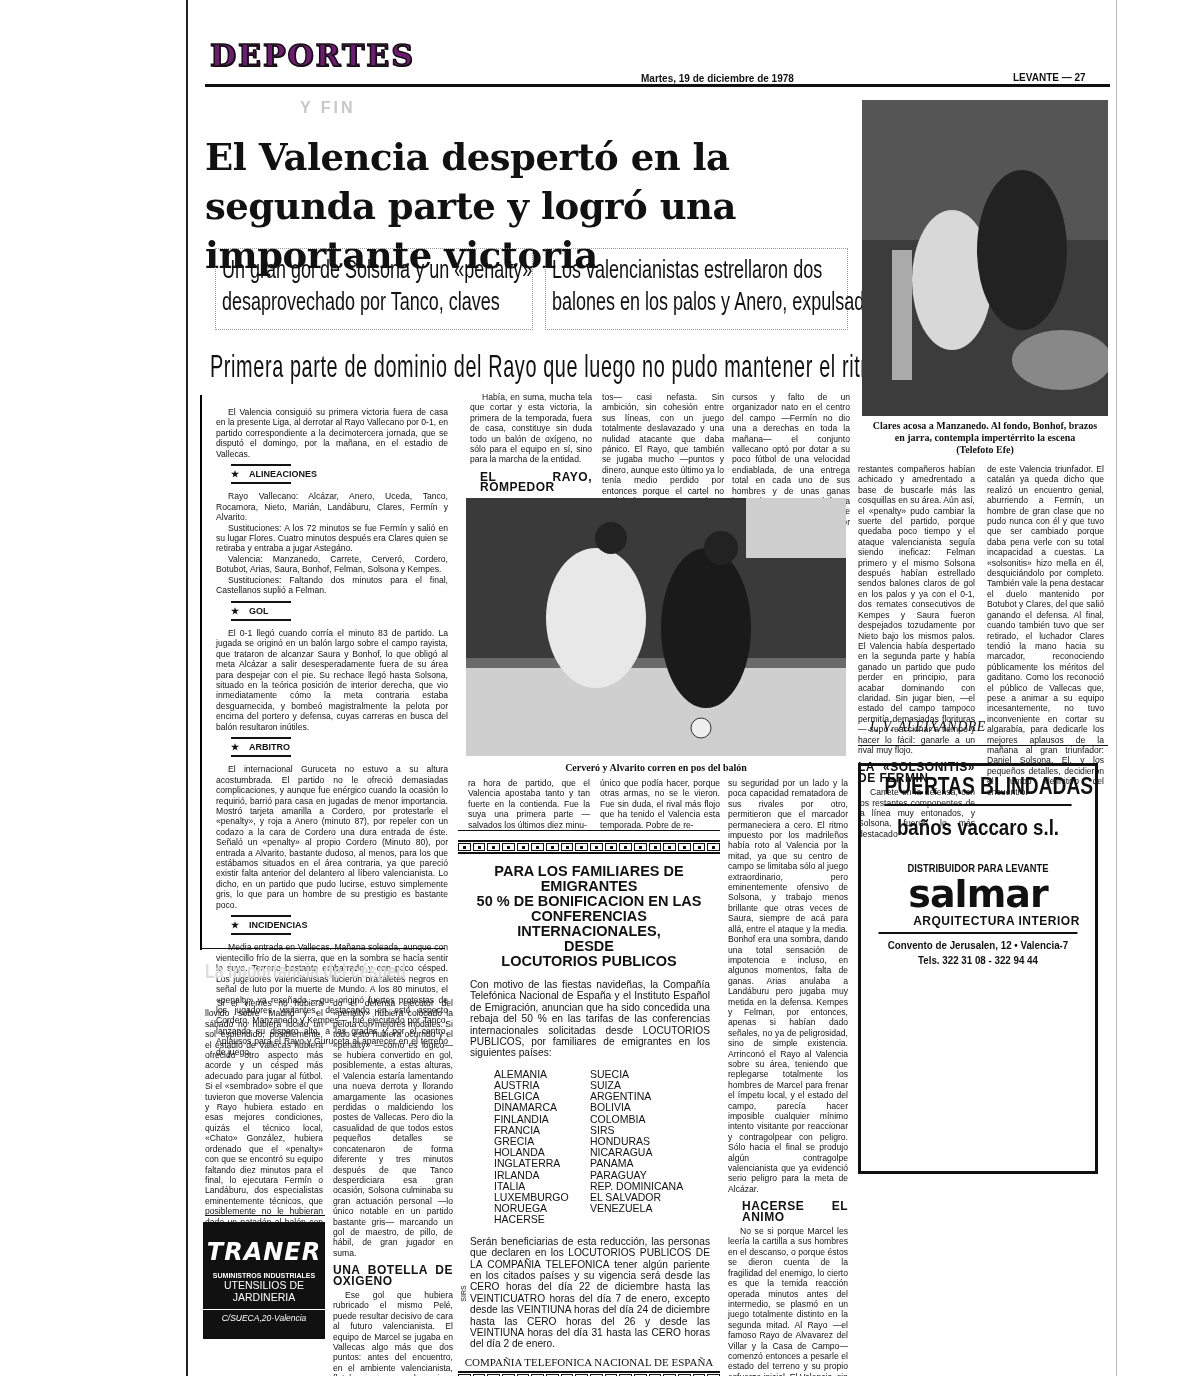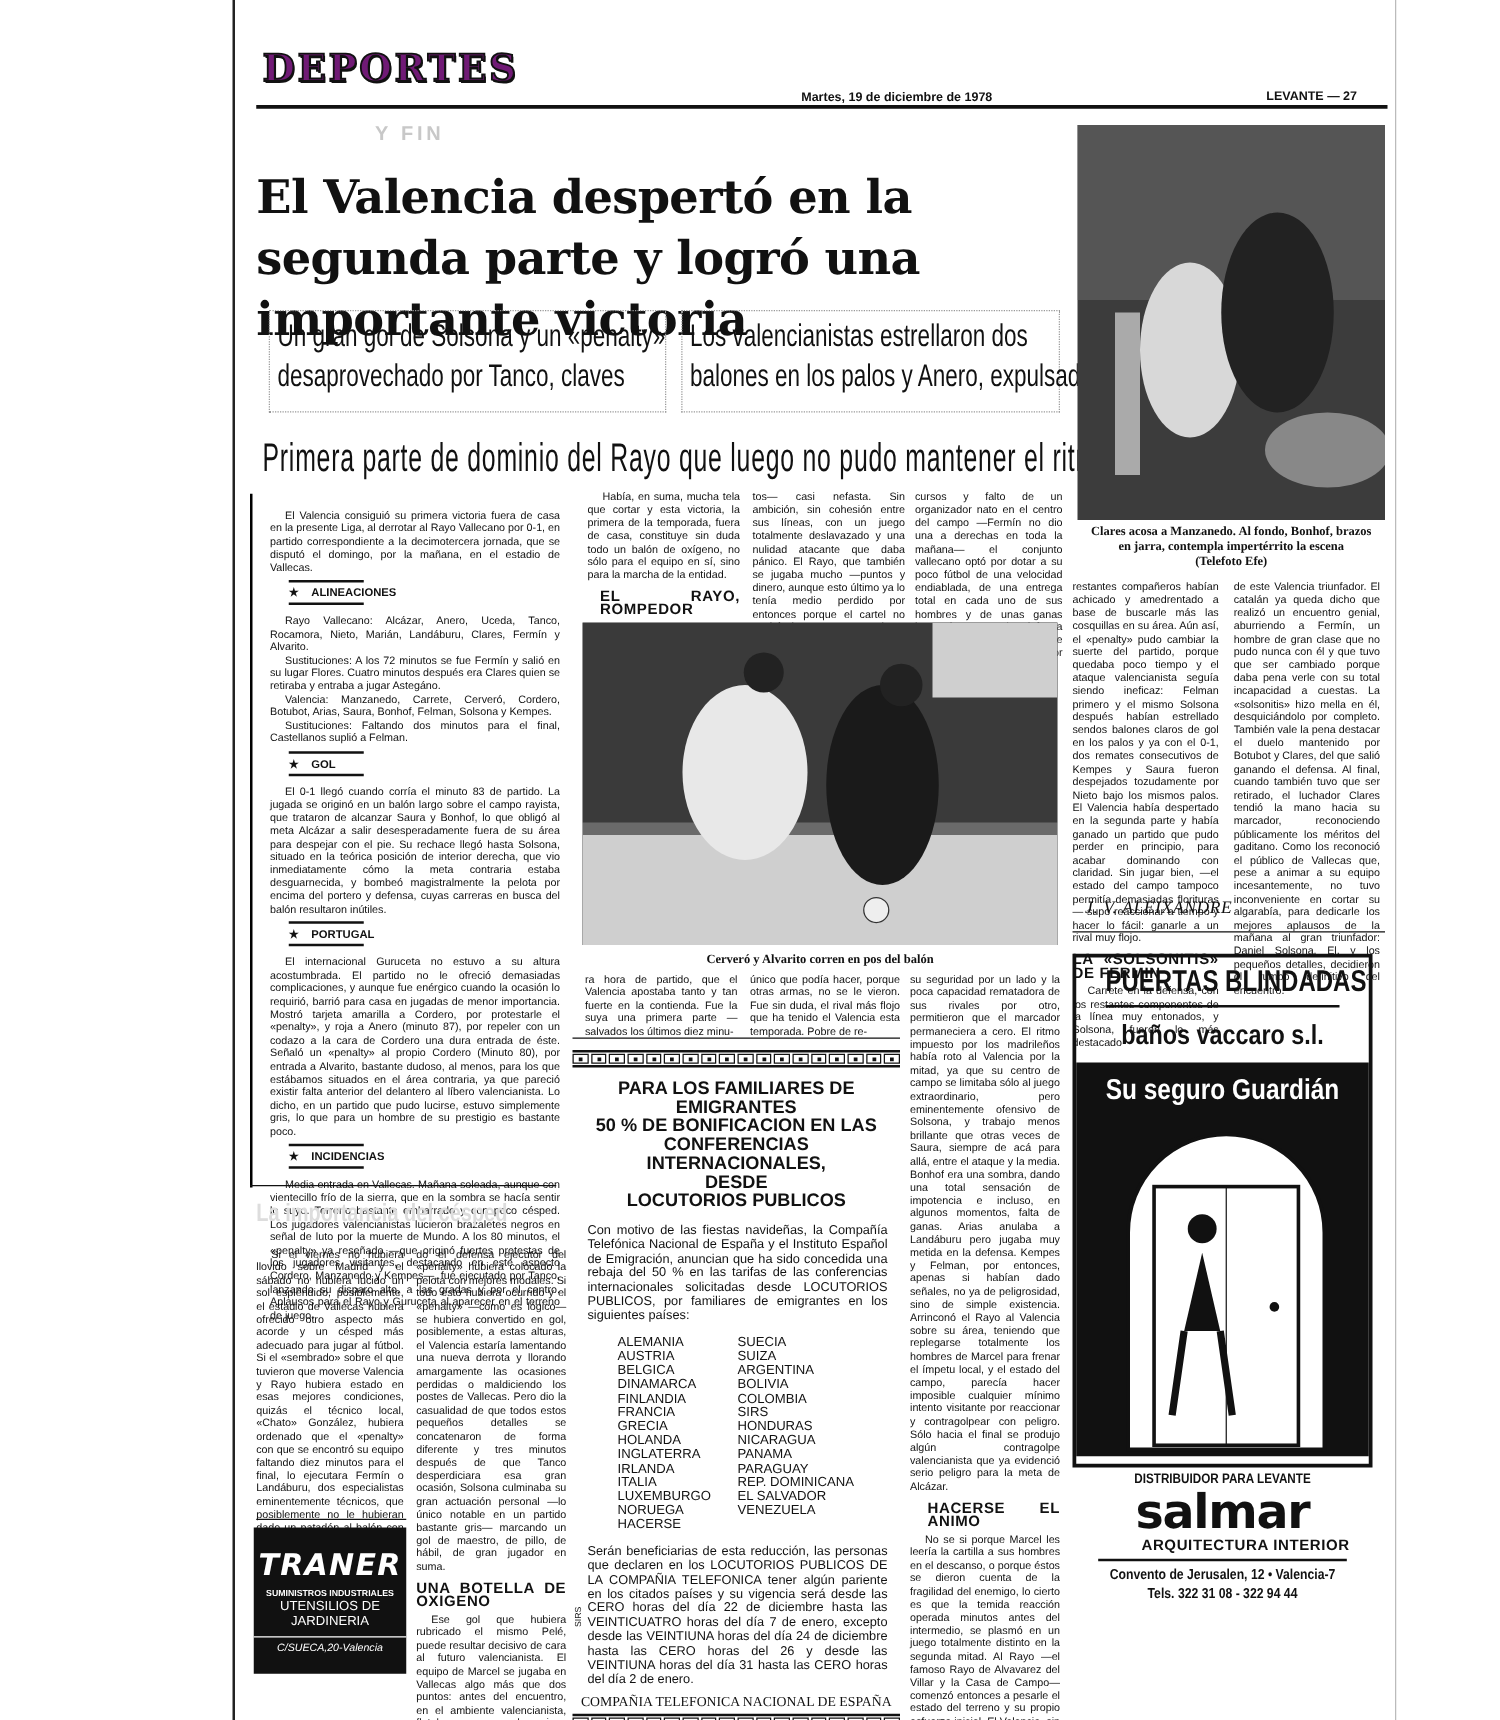--- a/index.html
+++ b/index.html
@@ -120,21 +120,21 @@
     <p>Sustituciones: Faltando dos minutos para el final, Castellanos suplió a Felman.</p>
 
     <div class="bar-label">
         <span>★</span>
         <span>GOL</span>
       </div>
     <p>El 0-1 llegó cuando corría el minuto 83 de partido. La jugada se originó en un balón largo sobre el campo rayista, que trataron de alcanzar Saura y Bonhof, lo que obligó al meta Alcázar a salir desesperadamente fuera de su área para despejar con el pie. Su rechace llegó hasta Solsona, situado en la teórica posición de interior derecha, que vio inmediatamente cómo la meta contraria estaba desguarnecida, y bombeó magistralmente la pelota por encima del portero y defensa, cuyas carreras en busca del balón resultaron inútiles.</p>
 
     <div class="bar-label">
         <span>★</span>
-        <span>PORTUGAL</span>
+        <span>ARBITRO</span>
       </div>
     <p>El internacional Guruceta no estuvo a su altura acostumbrada. El partido no le ofreció demasiadas complicaciones, y aunque fue enérgico cuando la ocasión lo requirió, barrió para casa en jugadas de menor importancia. Mostró tarjeta amarilla a Cordero, por protestarle el «penalty», y roja a Anero (minuto 87), por repeler con un codazo a la cara de Cordero una dura entrada de éste. Señaló un «penalty» al propio Cordero (Minuto 80), por entrada a Alvarito, bastante dudoso, al menos, para los que estábamos situados en el área contraria, ya que pareció existir falta anterior del delantero al líbero valencianista. Lo dicho, en un partido que pudo lucirse, estuvo simplemente gris, lo que para un hombre de su prestigio es bastante poco.</p>
 
     <div class="bar-label">
         <span>★</span>
         <span>INCIDENCIAS</span>
       </div>
     <p>Media entrada en Vallecas. Mañana soleada, aunque con vientecillo frío de la sierra, que en la sombra se hacía sentir lo suyo. Terreno bastante embarrado y con poco césped. Los jugadores valencianistas lucieron brazaletes negros en señal de luto por la muerte de Mundo. A los 80 minutos, el «penalty» ya reseñado —que originó fuertes protestas de los jugadores visitantes, destacando en este aspecto Cordero, Manzanedo y Kempes—, fue ejecutado por Tanco, lanzando su disparo alto, a las gradas y por el centro. Aplausos para el Rayo y Guruceta al aparecer en el terreno de juego.</p>
   </div>
 </div>
@@ -293,33 +293,20 @@
       <span></span>
       <span></span>
       <span></span>
   </div>
 </div>
 <div class="abs" style="left:455px;top:1290px;font-size:7px;transform:rotate(-90deg);">SIRS</div>
 
 <div class="abs ad-puertas">
   <div class="p1">PUERTAS BLINDADAS</div>
   <div class="p2">baños vaccaro s.l.</div>
-  <div class="dark">
-    <div class="p3">Su seguro Guardián</div>
-    <div class="door">
-      <svg viewBox="0 0 160 255" width="154" height="249">
-        <rect x="20" y="40" width="120" height="215" fill="none" stroke="#111" stroke-width="3"></rect>
-        <line x1="80" y1="40" x2="80" y2="255" stroke="#111" stroke-width="1"></line>
-        <circle cx="60" cy="75" r="12" fill="#111"></circle>
-        <path d="M60 95 L45 160 L75 160 Z" fill="#111"></path>
-        <path d="M45 160 L35 230 M75 160 L85 230" stroke="#111" stroke-width="6"></path>
-        <circle cx="120" cy="140" r="4" fill="#111"></circle>
-      </svg>
-    </div>
-  </div>
   <div class="p4">DISTRIBUIDOR PARA LEVANTE</div>
   <div class="salmar">salmar</div>
   <div class="p5">ARQUITECTURA INTERIOR</div>
   <div class="addr">
     <div>Convento de Jerusalen, 12 • Valencia-7</div>
     <div>Tels. 322 31 08 - 322 94 44</div>
   </div>
 </div>
 
 </body></html>

